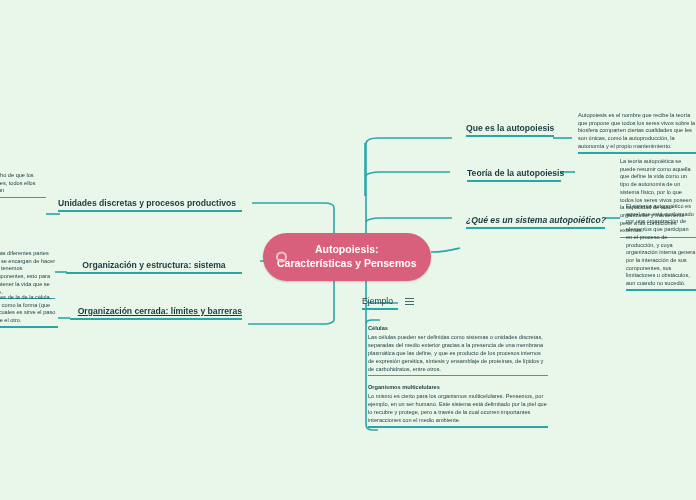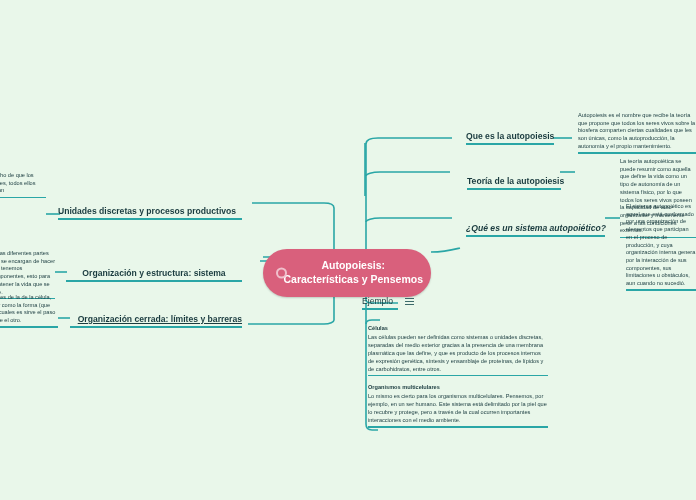--- a/index.html
+++ b/index.html
@@ -28,27 +28,26 @@
   .central {
     left: 263px;
     top: 233px;
     width: 168px;
     height: 48px;
     background: #d9607c;
     border-radius: 24px;
     color: #ffffff;
     display: flex;
     align-items: center;
-    justify-content: flex-end;
+    justify-content: flex-start;
     text-align: center;
     font-size: 10.5px;
     font-weight: bold;
     line-height: 1.3;
     box-shadow: 0 1px 2px rgba(0,0,0,0.18);
-    margin-top: 16px;
   }
   .central .central-text {
     padding-left: 14px;
     padding-right: 8px;
   }
   .central .bullet-icon {
     position: absolute;
     left: 13px;
     top: 50%;
     transform: translateY(-50%);
@@ -59,21 +58,20 @@
     box-sizing: border-box;
   }
   
   .branch {
     position: absolute;
     font-size: 8.6px;
     font-weight: bold;
     color: #1a3b3f;
     white-space: nowrap;
     padding-bottom: 4px;
-    margin-top: 8px;
   }
   .branch .ul {
     position: absolute;
     left: 0;
     bottom: 0;
     height: 2px;
     background: #2aa6a6;
   }
   .branch.right .ul { background: #2aa6a6; }
   .branch.left .ul { background: #2aa6a6; }

